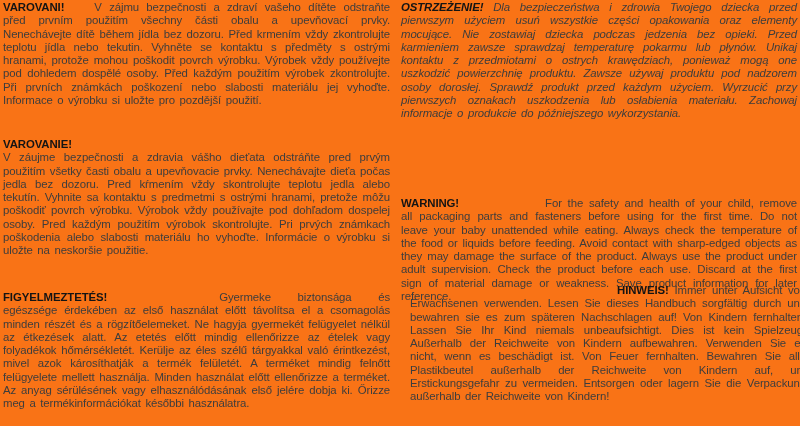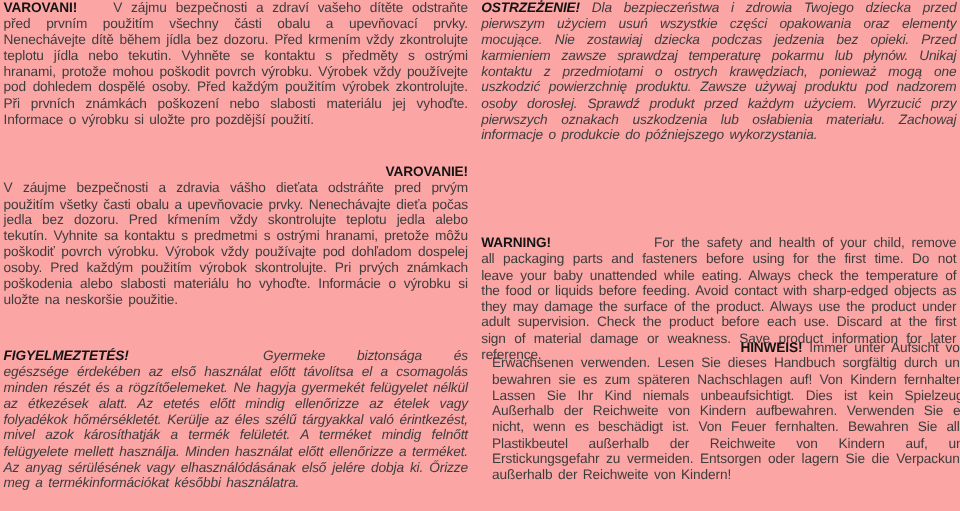--- a/index.html
+++ b/index.html
@@ -1,50 +1,50 @@
 <!DOCTYPE html>
 <html><head>
 <meta charset="utf-8">
 <style>
   html, body { margin: 0; padding: 0; }
   .page {
     position: relative;
     width: 800px;
     height: 426px;
-    background: #fca5a5;
+    background: #f97316;
     overflow: hidden;
     font-family: "Liberation Sans", "DejaVu Sans", sans-serif;
     font-size: 11.4px;
     line-height: 13.3px;
     letter-spacing: -0.1px;
     word-spacing: 1.5px;
     color: #3d3d3d;
     text-align: justify;
     -webkit-hyphens: none;
     hyphens: none;
   }
   .sec { position: absolute; margin: 0; }
   .hd  { font-weight: bold; color: #141414; }
   .gap { display: inline-block; height: 1px; vertical-align: baseline; }
 
   
   .sec-cs { left: 3px;   top: 1px;   width: 387px; }
   .sec-sk { left: 3px;   top: 138px; width: 387px; }
-  .sec-hu { left: 3px;   top: 291px; width: 387px; font-style: italic; }
+  .sec-hu { left: 3px;   top: 291px; width: 387px; }
   .sec-pl { left: 401px; top: 1px;   width: 396px; font-style: italic; }
   .sec-en { left: 401px; top: 153px; width: 396px; margin-top: 44px; }
   .sec-de { left: 410px; top: 284px; width: 396px; text-indent: 207px; }
   .sec-de .bd { text-indent: 0; }
 
   .gap-cs { width: 30px; }
   .gap-hu { width: 112px; }
   .gap-en { width: 86px; }
 
   
-  .sec-sk .hd { display: block; text-align: right; }
+  .sec-sk .hd { display: block; text-align: left; }
 </style>
 </head>
 <body>
 
 <div class="page">
 
   <p class="sec sec-cs"><b class="hd">VAROVANI!</b><span class="gap gap-cs"></span><span class="bd">V zájmu bezpečnosti a zdraví vašeho dítěte odstraňte před prvním použitím všechny části obalu a upevňovací prvky. Nenechávejte dítě během jídla bez dozoru. Před krmením vždy zkontrolujte teplotu jídla nebo tekutin. Vyhněte se kontaktu s předměty s ostrými hranami, protože mohou poškodit povrch výrobku. Výrobek vždy používejte pod dohledem dospělé osoby. Před každým použitím výrobek zkontrolujte. Při prvních známkách poškození nebo slabosti materiálu jej vyhoďte. Informace o výrobku si uložte pro pozdější použití.</span></p>
 
   <p class="sec sec-sk"><b class="hd">VAROVANIE!</b><span class="bd">V záujme bezpečnosti a zdravia vášho dieťata odstráňte pred prvým použitím všetky časti obalu a upevňovacie prvky. Nenechávajte dieťa počas jedla bez dozoru. Pred kŕmením vždy skontrolujte teplotu jedla alebo tekutín. Vyhnite sa kontaktu s predmetmi s ostrými hranami, pretože môžu poškodiť povrch výrobku. Výrobok vždy používajte pod dohľadom dospelej osoby. Pred každým použitím výrobok skontrolujte. Pri prvých známkach poškodenia alebo slabosti materiálu ho vyhoďte. Informácie o výrobku si uložte na neskoršie použitie.</span></p>
 

